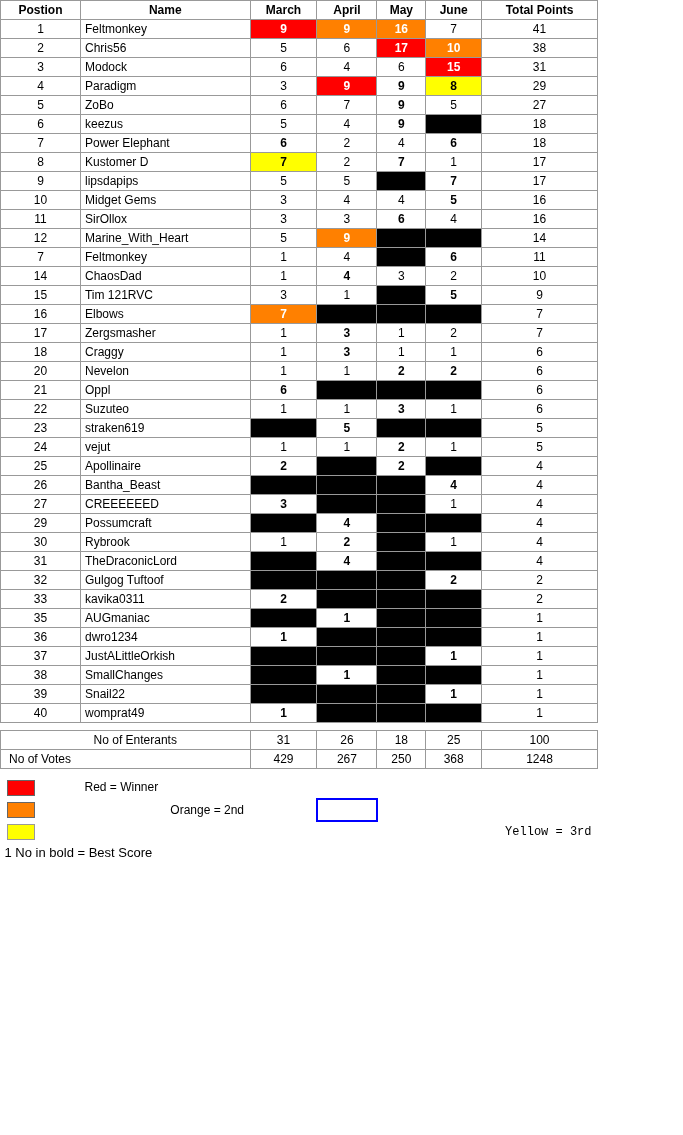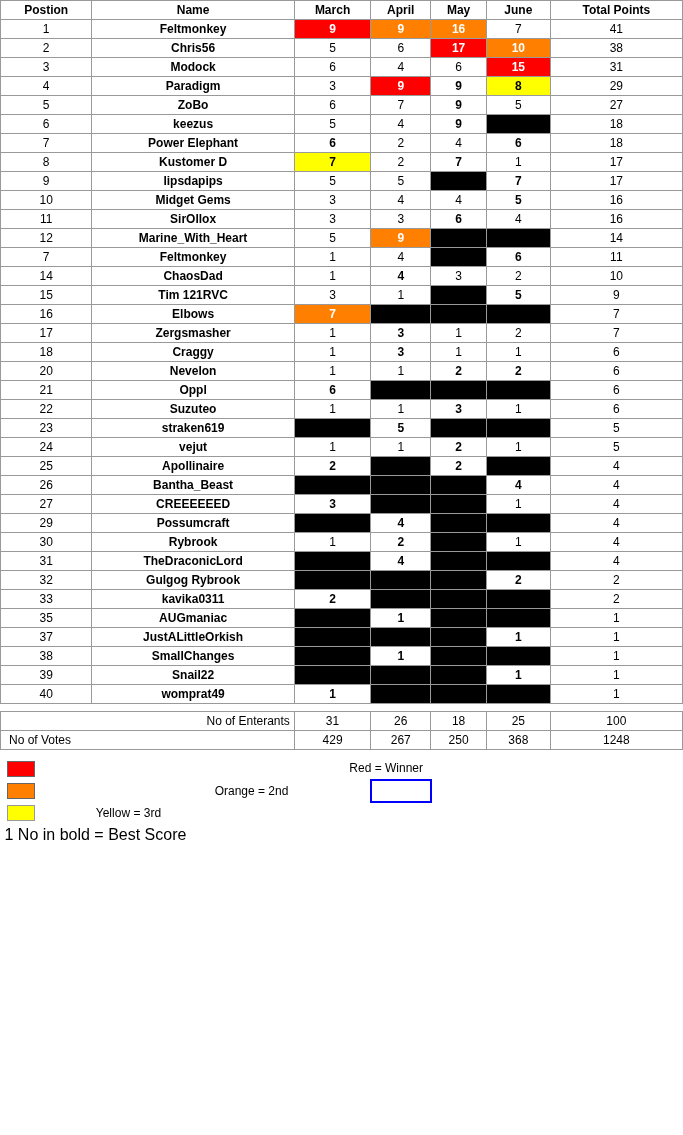--- a/index.html
+++ b/index.html
@@ -1,29 +1,29 @@
 <!DOCTYPE html>
 <html><head>
   <meta charset="utf-8">
   <style>
     * { margin: 0; padding: 0; box-sizing: border-box; }
     body { font-family: Arial, sans-serif; font-size: 12px; background: #fff; }
-    table { border-collapse: collapse; width: 683px; }
+    table { border-collapse: collapse; width: 598px; }
     th, td { border: 1px solid #999; text-align: center; padding: 2px 4px; white-space: nowrap; }
     th { background: #fff; font-weight: bold; }
-    td.name-col { text-align: center; font-weight: bold; }
+    td.name-col { text-align: left; }
     .bg-red { background: #ff0000; color: #fff; font-weight: bold; }
     .bg-orange { background: #ff8000; color: #fff; font-weight: bold; }
     .bg-yellow { background: #ffff00; color: #000; font-weight: bold; }
     .bg-black { background: #000000; color: #000; }
     .bold { font-weight: bold; }
     .legend-row td { border: none; padding: 3px 6px; }
     .legend-box { display: inline-block; width: 28px; height: 16px; border: 1px solid #666; vertical-align: middle; }
     .spacer-row td { border: none; height: 8px; }
-    .note-row td { border: none; text-align: left; font-size: 16px; padding-left: 4px; }
+    .note-row td { border: none; text-align: left; font-size: 13px; padding-left: 4px; }
   </style>
 </head>
 <body>
 
 <table id="main-table">
   <thead>
     <tr>
       <th>Postion</th>
       <th>Name</th>
       <th>March</th>
@@ -290,41 +290,50 @@
         <td>31</td>
         <td class="name-col">TheDraconicLord</td>
         <td class="bg-black"></td>
         <td class="bold">4</td>
         <td class="bg-black"></td>
         <td class="bg-black"></td>
         <td>4</td>
       </tr>
       <tr>
         <td>32</td>
-        <td class="name-col">Gulgog Rybrook</td>
+        <td class="name-col">Gulgog Tuftoof</td>
         <td class="bg-black"></td>
         <td class="bg-black"></td>
         <td class="bg-black"></td>
         <td class="bold">2</td>
         <td>2</td>
       </tr>
       <tr>
         <td>33</td>
         <td class="name-col">kavika0311</td>
         <td class="bold">2</td>
         <td class="bg-black"></td>
         <td class="bg-black"></td>
         <td class="bg-black"></td>
         <td>2</td>
       </tr>
       <tr>
         <td>35</td>
         <td class="name-col">AUGmaniac</td>
         <td class="bg-black"></td>
         <td class="bold">1</td>
+        <td class="bg-black"></td>
+        <td class="bg-black"></td>
+        <td>1</td>
+      </tr>
+      <tr>
+        <td>36</td>
+        <td class="name-col">dwro1234</td>
+        <td class="bold">1</td>
+        <td class="bg-black"></td>
         <td class="bg-black"></td>
         <td class="bg-black"></td>
         <td>1</td>
       </tr>
       <tr>
         <td>37</td>
         <td class="name-col">JustALittleOrkish</td>
         <td class="bg-black"></td>
         <td class="bg-black"></td>
         <td class="bg-black"></td>
@@ -359,21 +368,21 @@
         <td>1</td>
       </tr>
     </tbody>
   <tbody id="spacer-body">
     <tr class="spacer-row">
         <td colspan="7"></td>
       </tr>
   </tbody>
   <tbody id="stats-rows">
       <tr>
-        <td colspan="2" style="text-align: right; padding-left: 24px;">No of Enterants</td>
+        <td colspan="2" style="text-align: center; padding-left: 24px;">No of Enterants</td>
         <td>31</td>
         <td>26</td>
         <td>18</td>
         <td>25</td>
         <td>100</td>
       </tr>
       <tr>
         <td colspan="2" style="text-align: left; padding-left: 8px;">No of Votes</td>
         <td>429</td>
         <td>267</td>
@@ -383,34 +392,34 @@
       </tr>
     </tbody>
   <tbody id="spacer2-body">
     <tr class="spacer-row">
         <td colspan="7"></td>
       </tr>
   </tbody>
   <tbody id="legend-body">
       <tr class="legend-row">
         <td style="text-align: left; border: none;"><span class="legend-box" style="background: rgb(255, 0, 0);"></span></td>
-        <td colspan="6" style="text-align: center; border: none; padding-left: 4px;">Red = Winner</td>
+        <td colspan="6" style="text-align: left; border: none; padding-left: 4px;">Red = Winner</td>
       </tr>
       <tr class="legend-row">
         <td style="border: none; text-align: left;"><span class="legend-box" style="background: rgb(255, 128, 0);"></span></td>
         <td style="border: none; text-align: right; padding-left: 4px;">Orange = 2nd</td>
         <td style="border: none;"></td>
         <td style="border: 2px solid rgb(0, 0, 255); background: rgb(255, 255, 255); width: 60px; height: 20px;"></td>
         <td style="border: none;"></td>
         <td style="border: none;"></td>
         <td style="border: none;"></td>
       </tr>
       <tr class="legend-row">
         <td style="text-align: left; border: none;"><span class="legend-box" style="background: rgb(255, 255, 0); border: 1px solid rgb(153, 153, 153);"></span></td>
-        <td colspan="6" style="text-align: left; border: none; padding-left: 4px;">Yellow = 3rd</td>
+        <td colspan="6" style="text-align: right; border: none; padding-left: 4px; font-family: Liberation Mono, monospace;">Yellow = 3rd</td>
       </tr>
     </tbody>
   <tbody id="note-body">
     <tr class="note-row">
         <td colspan="7">1  No in bold = Best Score</td>
       </tr>
   </tbody>
 </table>
 
 </body></html>

